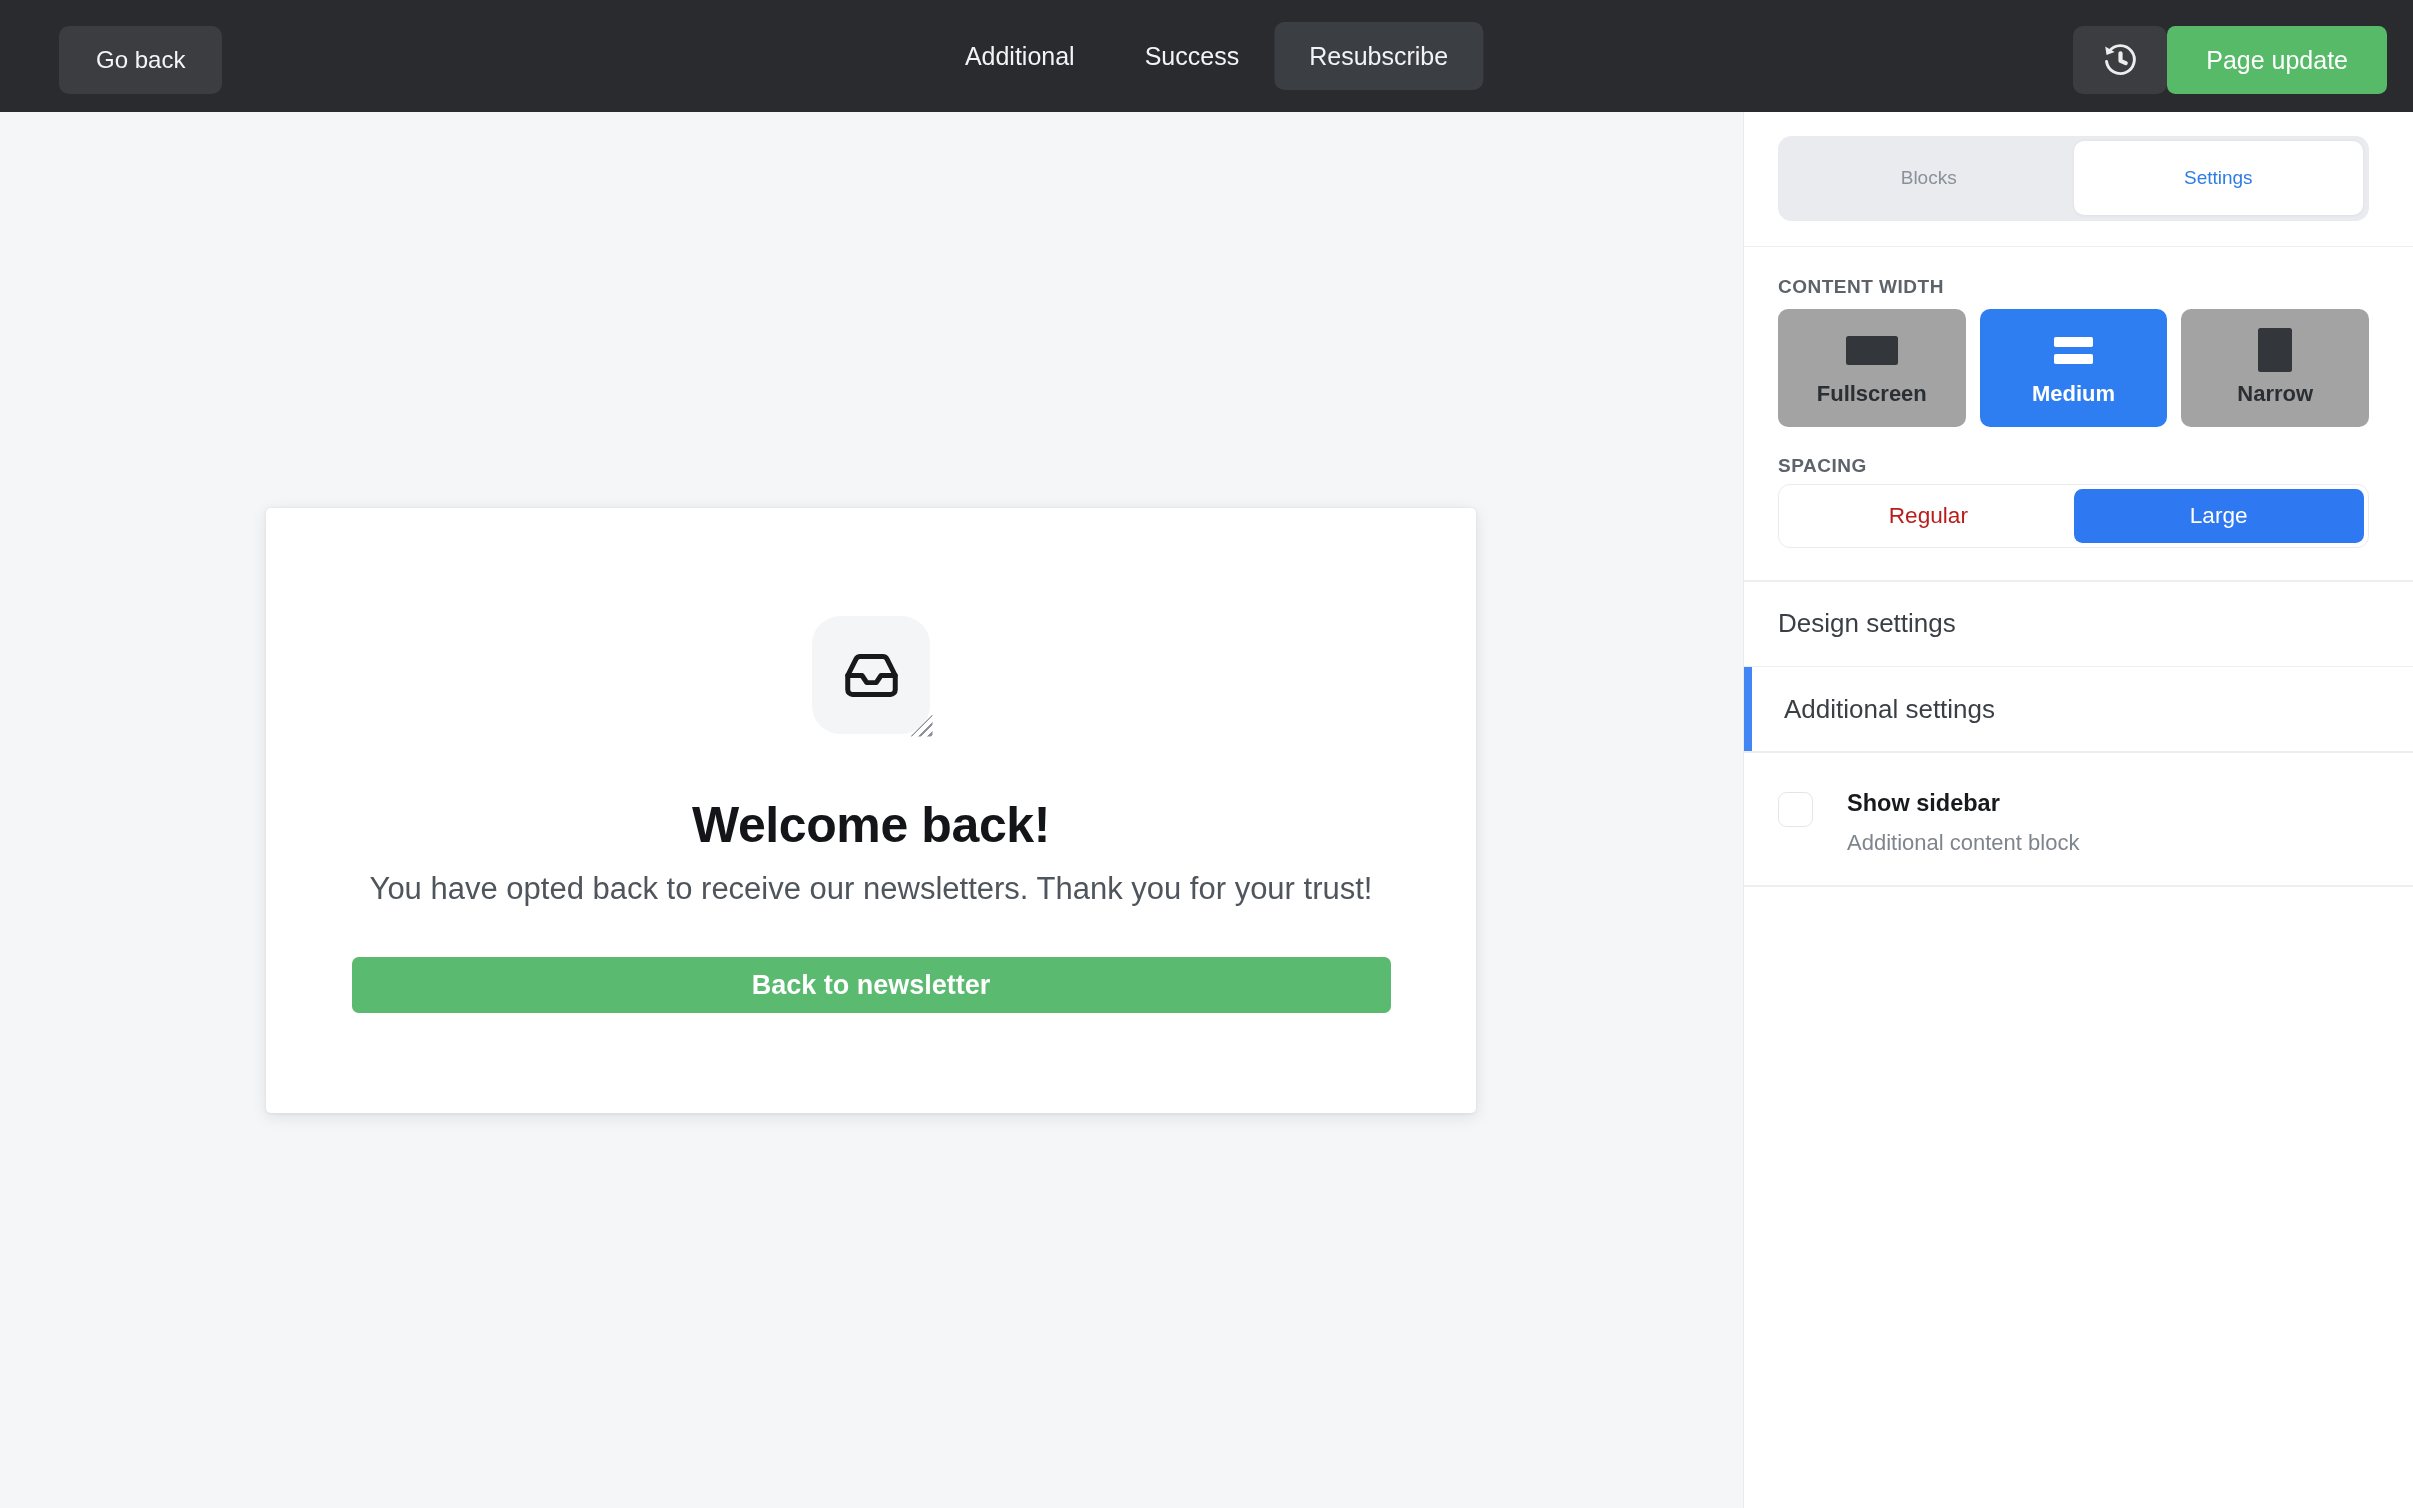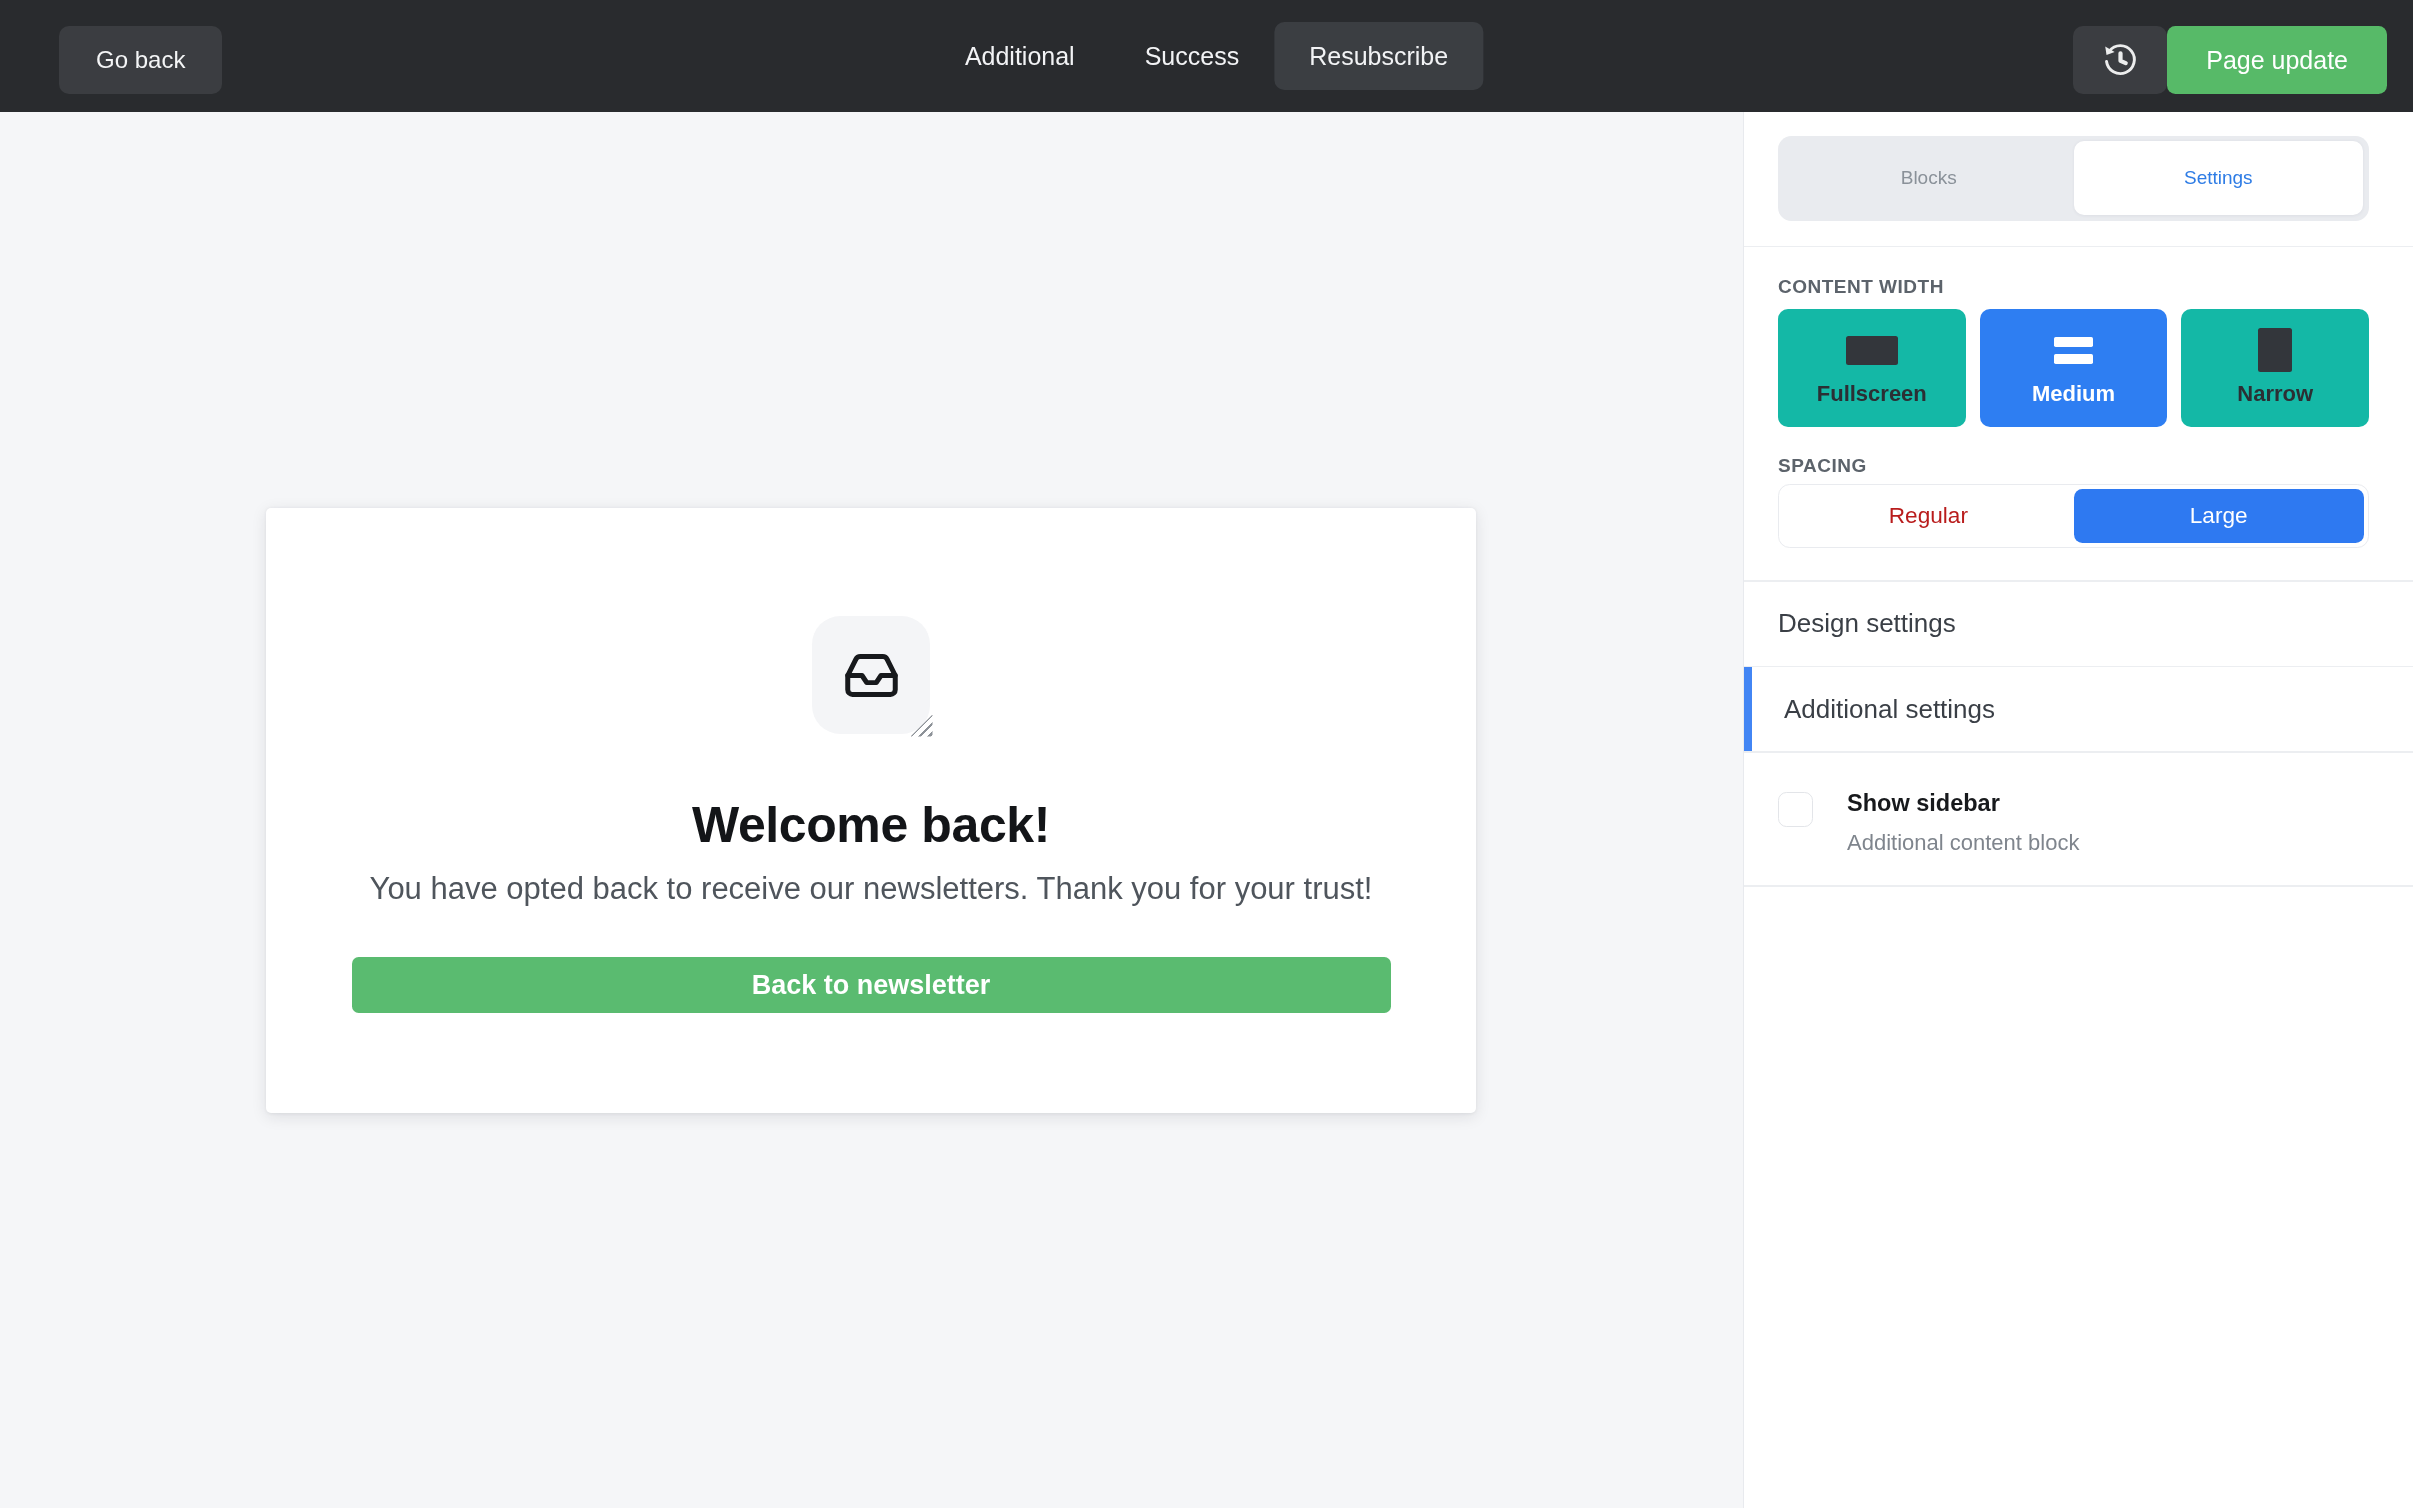--- a/index.html
+++ b/index.html
@@ -120,21 +120,21 @@
   .segment.active { background: #ffffff; color: #2e7ce5; box-shadow: 0 0.8px 3.4px rgba(30,40,60,0.06); }
 
   .sb-section { padding: 0 44px 0 34px; }
   .sb-label {
     margin-top: 28.5px;
     font-size: 19px; font-weight: 700; color: #5c636b; letter-spacing: 0.5px;
   }
   .width-row { display: flex; gap: 14.2px; margin-top: 11px; }
   .width-card {
     flex: 1; height: 118px; border-radius: 10px;
-    background: #14b8a6; border: none; cursor: pointer; font-family: inherit;
+    background: #a3a3a3; border: none; cursor: pointer; font-family: inherit;
     display: flex; flex-direction: column; align-items: center; justify-content: center;
   }
   .width-card .glyph { height: 44px; display: flex; align-items: center; justify-content: center; }
   .width-card .wlabel { margin-top: 8.4px; font-size: 22px; font-weight: 700; color: #2b2f34; }
   .width-card.selected { background: #2e7ef2; }
   .width-card.selected .wlabel { color: #ffffff; }
   .g-full { width: 52px; height: 28.5px; background: #33363b; border-radius: 2.5px; }
   .g-medium { display: flex; flex-direction: column; gap: 7.5px; }
   .g-medium i { display: block; width: 39px; height: 10px; background: #ffffff; border-radius: 1.7px; }
   .g-narrow { width: 34px; height: 44px; background: #33363b; border-radius: 2.5px; }

